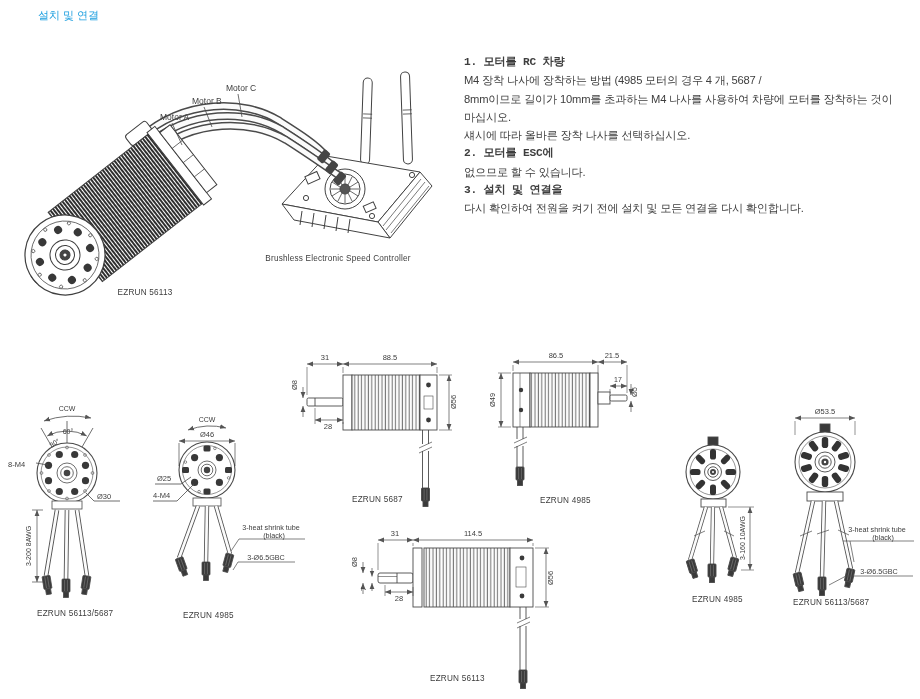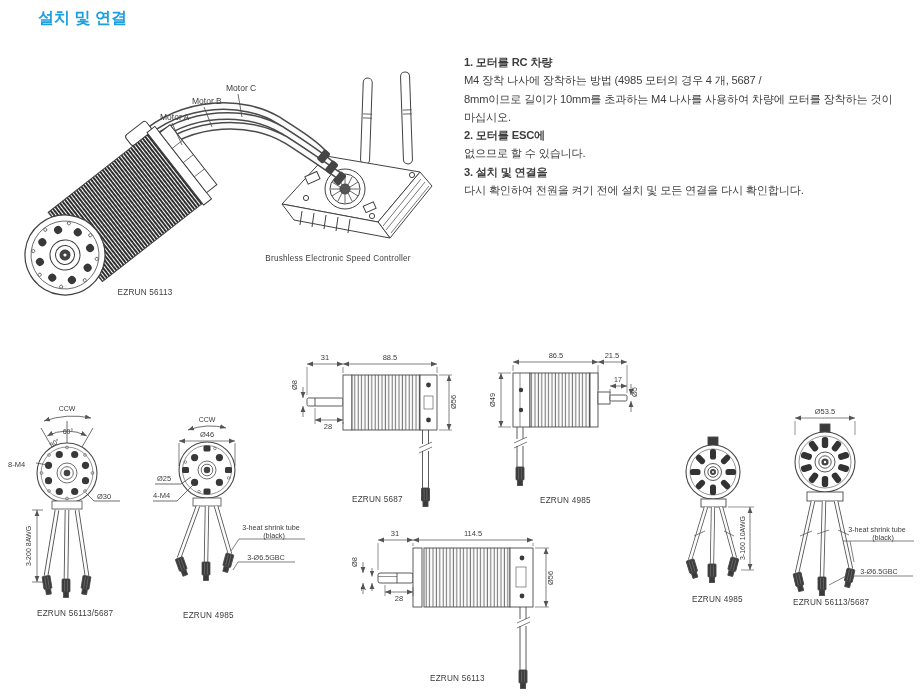--- a/index.html
+++ b/index.html
@@ -1,21 +1,21 @@
 <!DOCTYPE html>
 <html><head>
 <meta charset="utf-8">
 <style>
   html,body{margin:0;padding:0;background:#fff;}
   #page{position:relative;width:920px;height:699px;background:#ffffff;overflow:hidden;
         font-family:"Liberation Sans",sans-serif;}
-  #doc-title{position:absolute;left:38px;top:8px;font-size:16px;font-weight:bold;color:#1d9fdf;}
+  #doc-title{position:absolute;left:38px;top:8px;font-size:11px;font-weight:normal;color:#1d9fdf;}
   #instructions{position:absolute;left:464px;top:53px;width:452px;font-size:11.2px;
         line-height:18.3px;color:#3e3e3e;letter-spacing:-0.2px;white-space:nowrap;}
-  #instructions .bold{font-weight:bold;}
+  #instructions .bold{font-weight:bold;font-family:Liberation Mono, monospace;}
   svg{position:absolute;}
   svg text{fill:#3c3c3c;font-family:"Liberation Sans",sans-serif;}
   .dim{font-size:7.5px;}
   .dim-s{font-size:7px;}
   .cap{font-size:8.2px;letter-spacing:0.2px;}
   .note{font-size:7.2px;}
   .lbl{font-size:8.5px;}
 </style>
 </head>
 <body>
@@ -141,20 +141,21 @@
 
     <text class="cap" x="318" y="203" text-anchor="middle">Brushless Electronic Speed Controller</text>
     <text class="cap" x="125" y="237" text-anchor="middle">EZRUN 56113</text>
   </svg>
 
   <div id="instructions">
     <div class="bold">1. 모터를 RC 차량</div>
     <div>M4 장착 나사에 장착하는 방법 (4985 모터의 경우 4 개, 5687 /</div>
     <div>8mm이므로 길이가 10mm를 초과하는 M4 나사를 사용하여 차량에 모터를 장착하는 것이</div>
     <div>마십시오.</div>
+    <div>섀시에 따라 올바른 장착 나사를 선택하십시오.</div>
     <div class="bold">2. 모터를 ESC에</div>
     <div>없으므로 할 수 있습니다.</div>
     <div class="bold">3. 설치 및 연결을</div>
     <div>다시 확인하여 전원을 켜기 전에 설치 및 모든 연결을 다시 확인합니다.</div>
   </div>
 
   <svg style="left:0;top:340px" width="920" height="359" viewBox="0 0 920 359">
     <defs>
       <marker id="arr" viewBox="0 0 10 10" refX="10" refY="5" markerWidth="6" markerHeight="6" markerUnits="userSpaceOnUse" orient="auto-start-reverse">
         <path d="M0,1 L10,5 L0,9 Z" fill="#555"></path>

